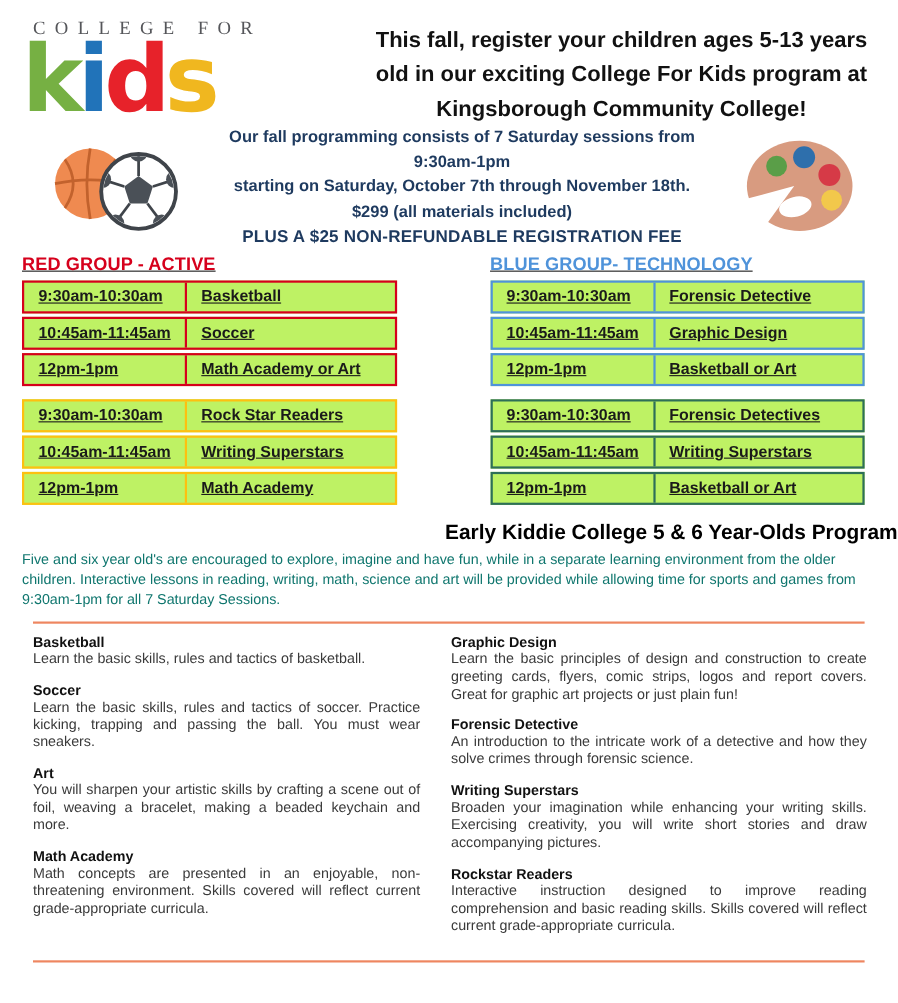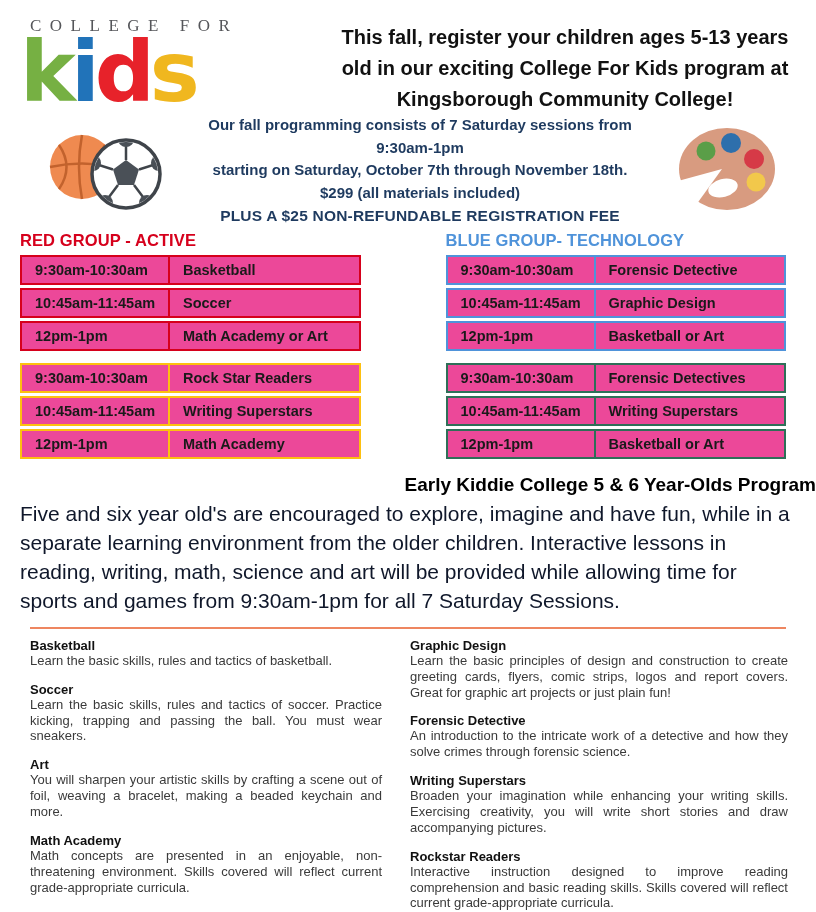--- a/index.html
+++ b/index.html
@@ -34,39 +34,39 @@
     font-size: 15px; line-height: 1.5; padding: 0 4px;
   }
   .banner-line4 { font-size: 15.5px; letter-spacing: 0.2px; }
   .banner-palette { flex: 0 0 auto; margin-right: 38px; }
 
   
   .groups {
     display: grid; grid-template-columns: 1fr 1fr; column-gap: 85px;
     padding: 6px 30px 0 20px;
   }
-  .group { margin-bottom: 9px; }
+  .group { margin-bottom: 9px; text-decoration: underline; }
   .group-title {
     font-size: 16.5px; font-weight: bold; color: var(--accent);
     margin-bottom: 5px; letter-spacing: 0.1px;
   }
   .grow {
     display: flex; align-items: stretch; border: 2px solid var(--accent);
     height: 30px; margin-bottom: 3px; font-weight: bold; font-size: 14.5px;
-    background: #ec4899;
+    background: #bef264;
   }
   .gtime {
     flex: 0 0 148px; display: flex; align-items: center; padding-left: 13px;
     border-right: 2px solid var(--accent);
   }
   .gact { flex: 1; display: flex; align-items: center; padding-left: 13px; }
 
   
   .kiddie-title { text-align: right; font-size: 19px; font-weight: bold; margin-top: 3px; color: #000; padding-left: 28px; }
-  .kiddie-body { font-size: 21px; line-height: 1.38; color: #0f172a; padding: 4px 20px 0 20px; }
+  .kiddie-body { font-size: 13px; line-height: 1.38; color: #0f766e; padding: 4px 20px 0 20px; }
 
   .divider { border: none; border-top: 2px solid #ee8660; margin: 11px 30px 9px 30px; }
 
   
   .descs {
     display: grid; grid-template-columns: 352px 1fr; column-gap: 28px;
     padding: 0 28px 0 30px;
   }
   .desc { margin-bottom: 13px; }
   .desc-title { font-weight: bold; font-size: 13px; color: #111; }

